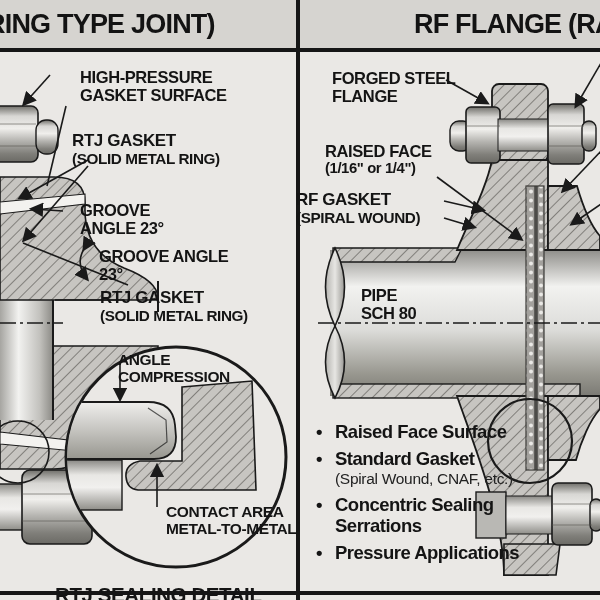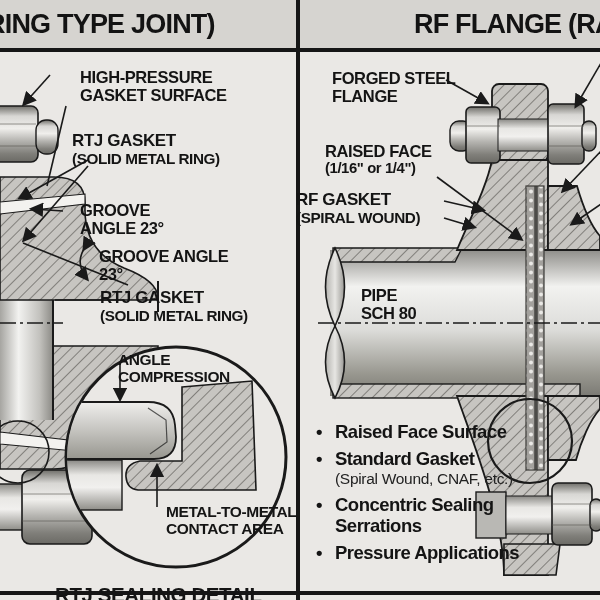--- a/index.html
+++ b/index.html
@@ -220,22 +220,22 @@
   </div>
   <div class="lbl ctr" style="left:100px;top:289px;width:150px;font-size:17px;">
     <div>RTJ GASKET</div>
     <div class="sub">(SOLID METAL RING)</div>
   </div>
   <div class="lbl ctr" style="left:118px;top:351px;width:118px;font-size:15.5px;">
     <div>ANGLE</div>
     <div>COMPRESSION</div>
   </div>
   <div class="lbl" style="left:166px;top:503px;font-size:15.5px;">
+    <div>CONTACT AREA</div>
     <div>METAL-TO-METAL</div>
-    <div>CONTACT AREA</div>
   </div>
   <div class="lbl ctr" style="left:55px;top:555px;width:235px;font-size:20.5px;margin-top:29px;">RTJ SEALING DETAIL</div>
 
   <div class="lbl ctr" style="left:332px;top:69px;width:122px;font-size:16.5px;">
     <div>FORGED STEEL</div>
     <div>FLANGE</div>
   </div>
   <div class="lbl ctr" style="left:325px;top:142px;width:112px;font-size:16.5px;">
     <div>RAISED FACE</div>
     <div class="sub">(1/16" or 1/4")</div>

